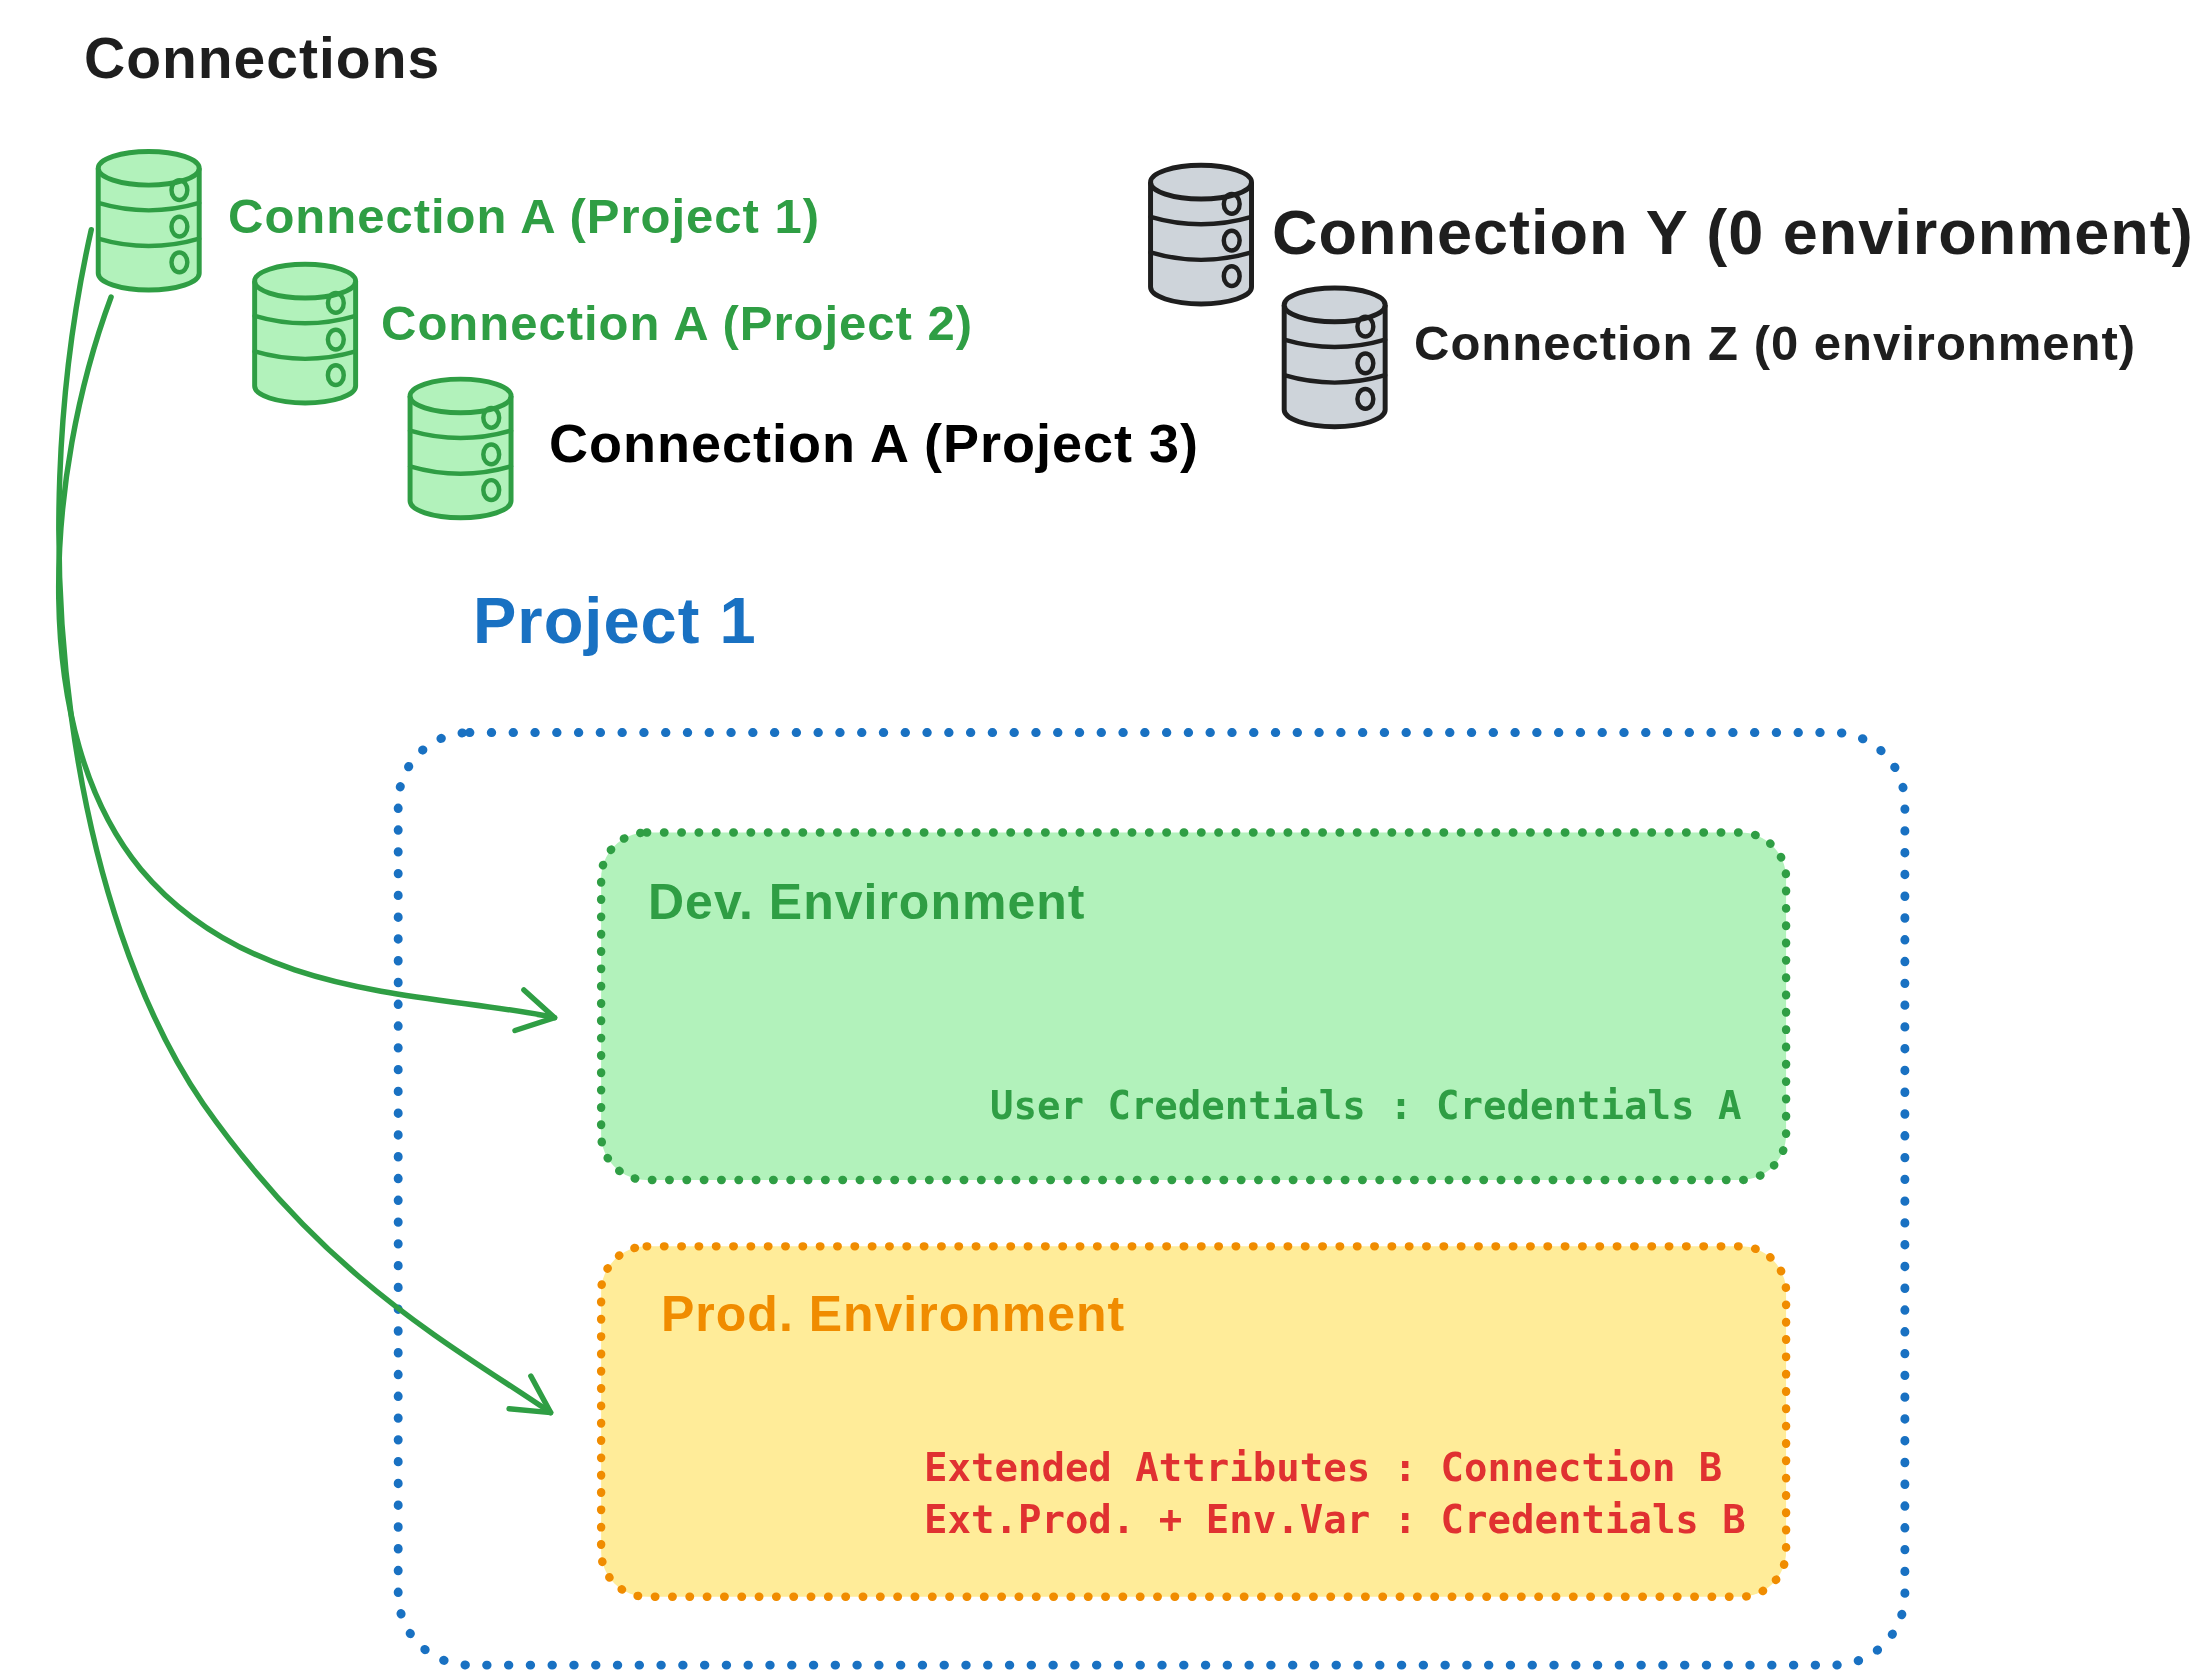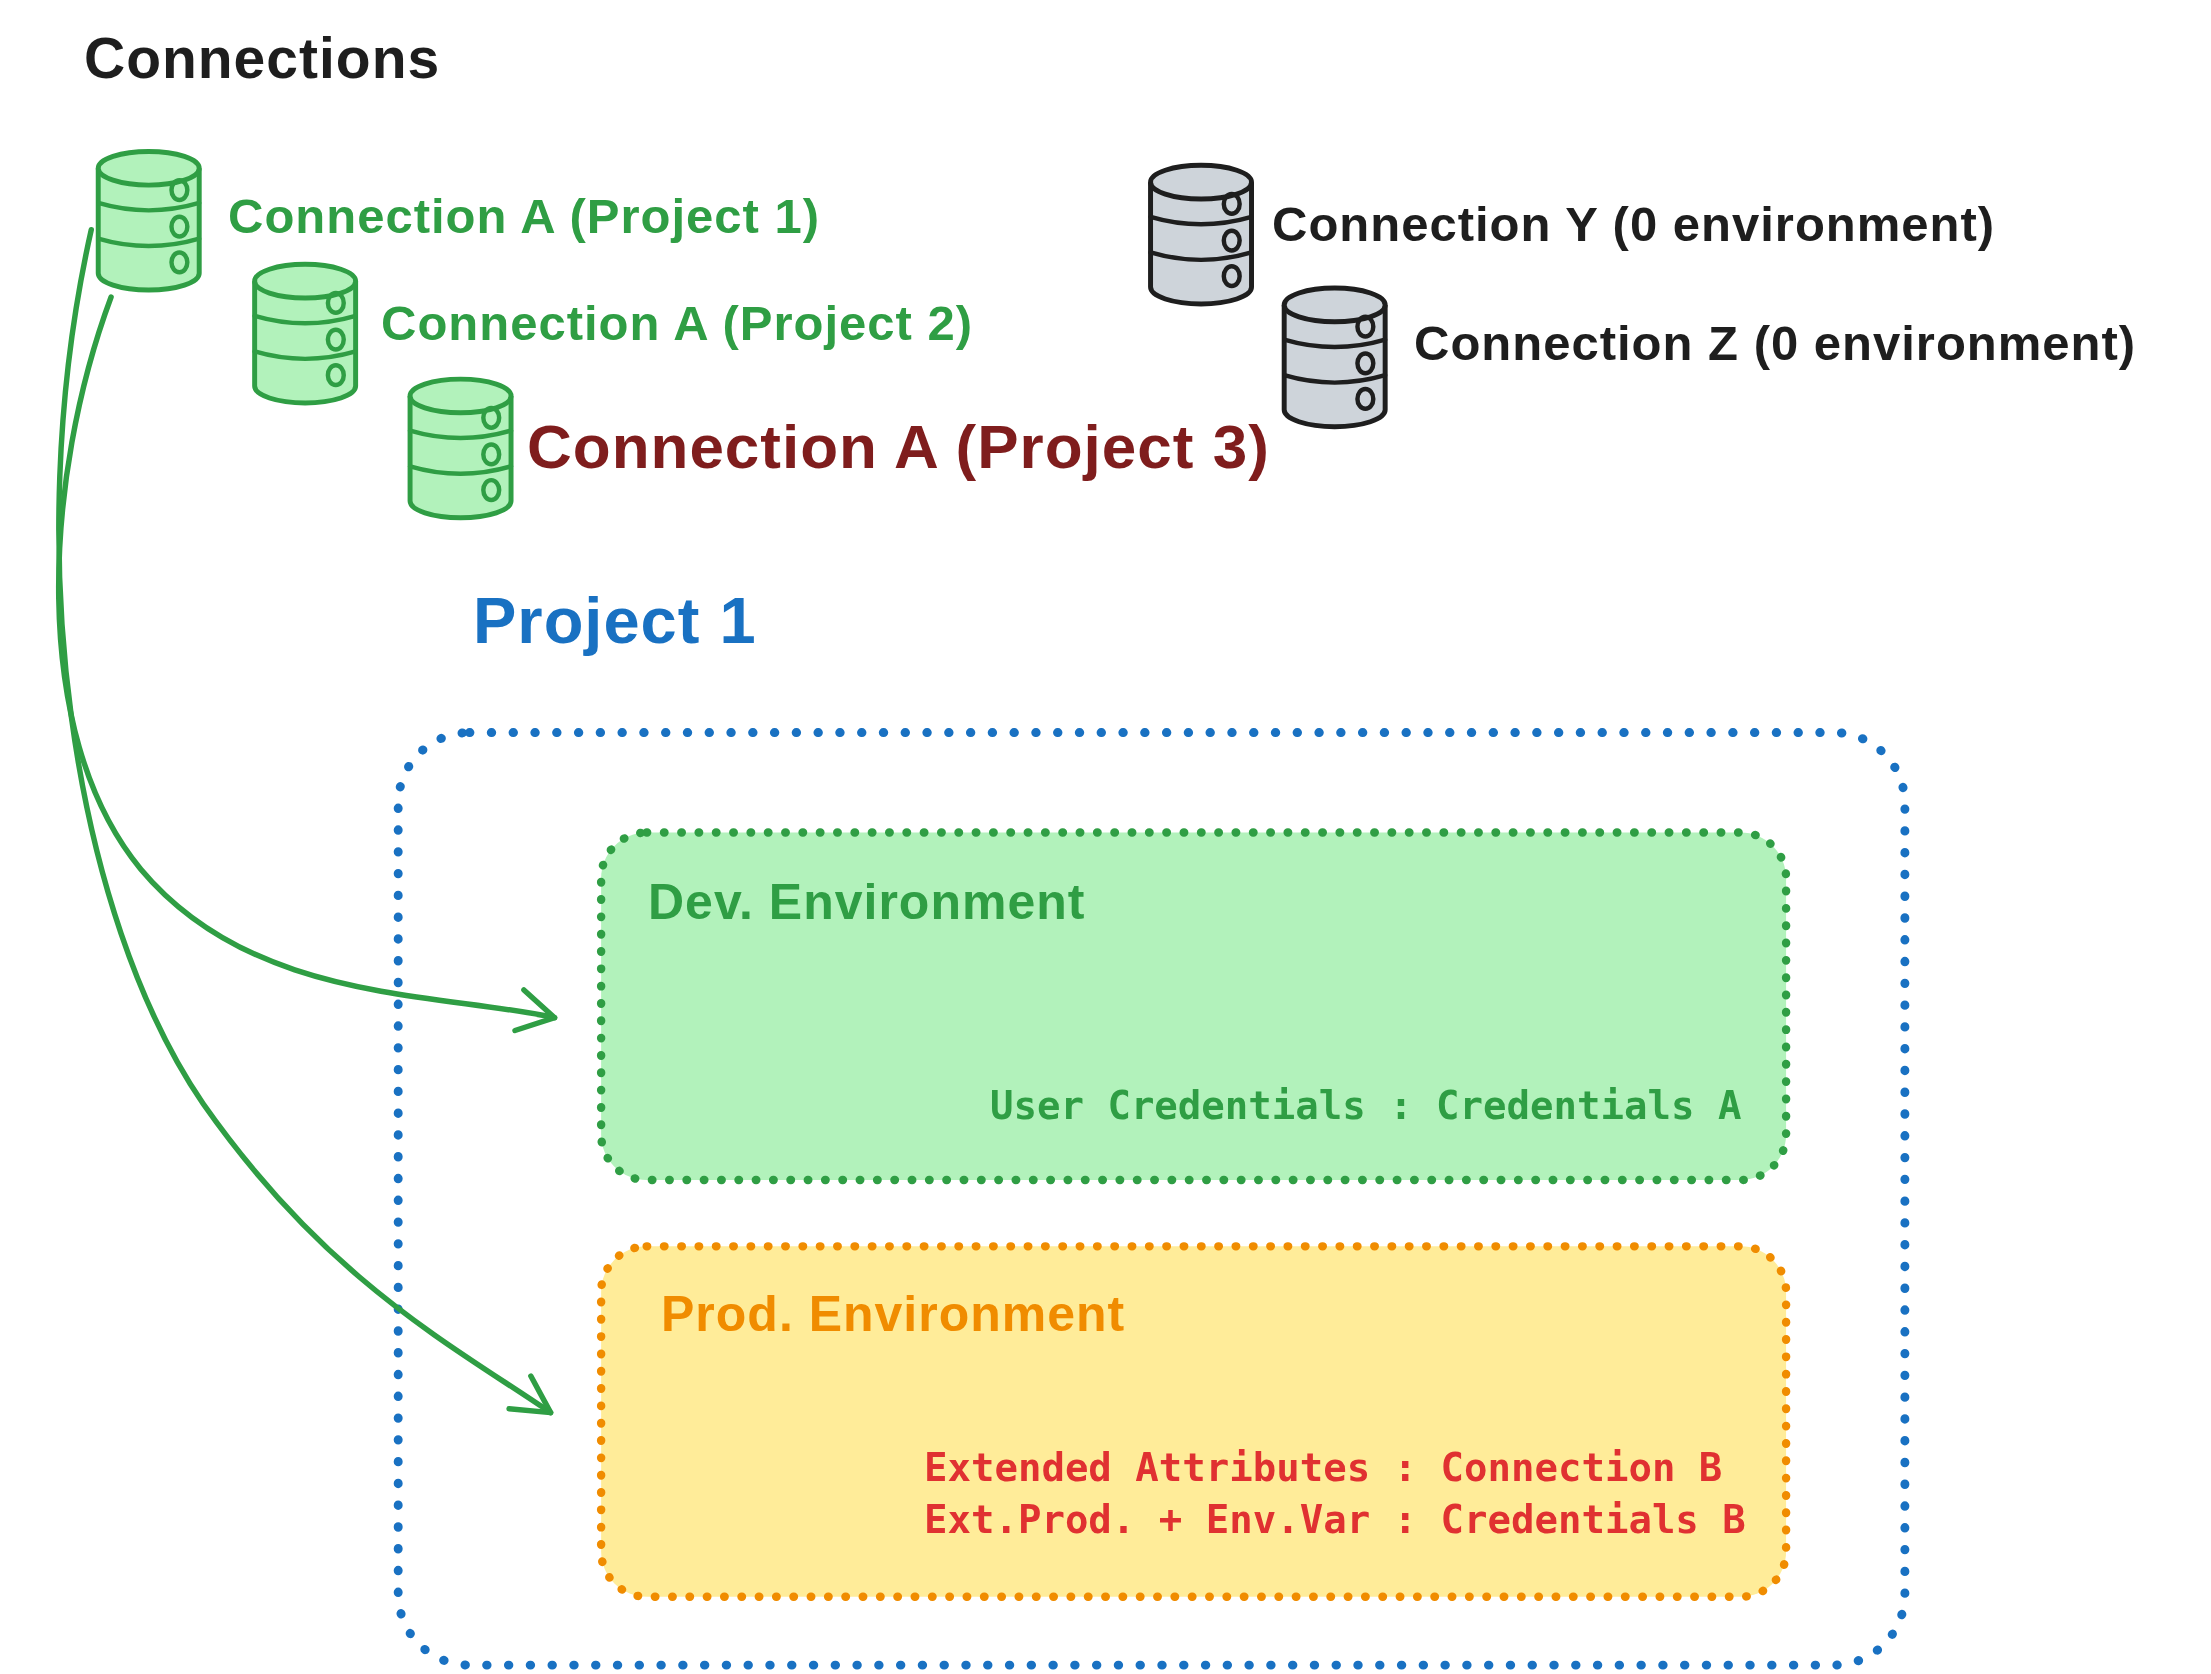--- a/index.html
+++ b/index.html
@@ -20,22 +20,22 @@
     white-space:nowrap;
     line-height:1.08;
     letter-spacing:1px;
   }
   .hand{ font-family:"Liberation Sans", sans-serif; font-weight:700; }
   .mono{ font-family:"DejaVu Sans Mono", monospace; font-weight:700; letter-spacing:0; }
 
   .t-connections{ left:84px;  top:28px;   font-size:57px; color:#1e1e1e; }
   .t-label-a1  { left:228px;  top:190px;  font-size:49px; color:#2f9e44; }
   .t-label-a2  { left:381px;  top:297px;  font-size:49px; color:#2f9e44;text-align:center; }
-  .t-label-a3  { left:527px;  top:414px;  font-size:62px; color:#7f1d1d; }
-  .t-label-y   { left:1272px; top:198px;  font-size:49px; color:#1e1e1e; }
+  .t-label-a3  { left:549px;  top:414px;  font-size:54px; color:#000000; }
+  .t-label-y   { left:1272px; top:198px;  font-size:63px; color:#1e1e1e; }
   .t-label-z   { left:1414px; top:317px;  font-size:49px; color:#1e1e1e; }
   .t-project   { left:473px;  top:586px;  font-size:65px; color:#1971c2; }
   .t-dev-title { left:648px;  top:875px;  font-size:50px; color:#2f9e44;text-align:center; }
   .t-dev-creds { left:990px; top:1085px; font-size:39px; color:#2f9e44; }
   .t-prod-title{ left:661px;  top:1287px; font-size:50px; color:#f08c00; }
   .t-prod-l1   { left:924px;  top:1447px; font-size:39px; color:#e03131; }
   .t-prod-l2   { left:924px;  top:1499px; font-size:39px; color:#e03131; }
 </style>
 </head>
 <body>

